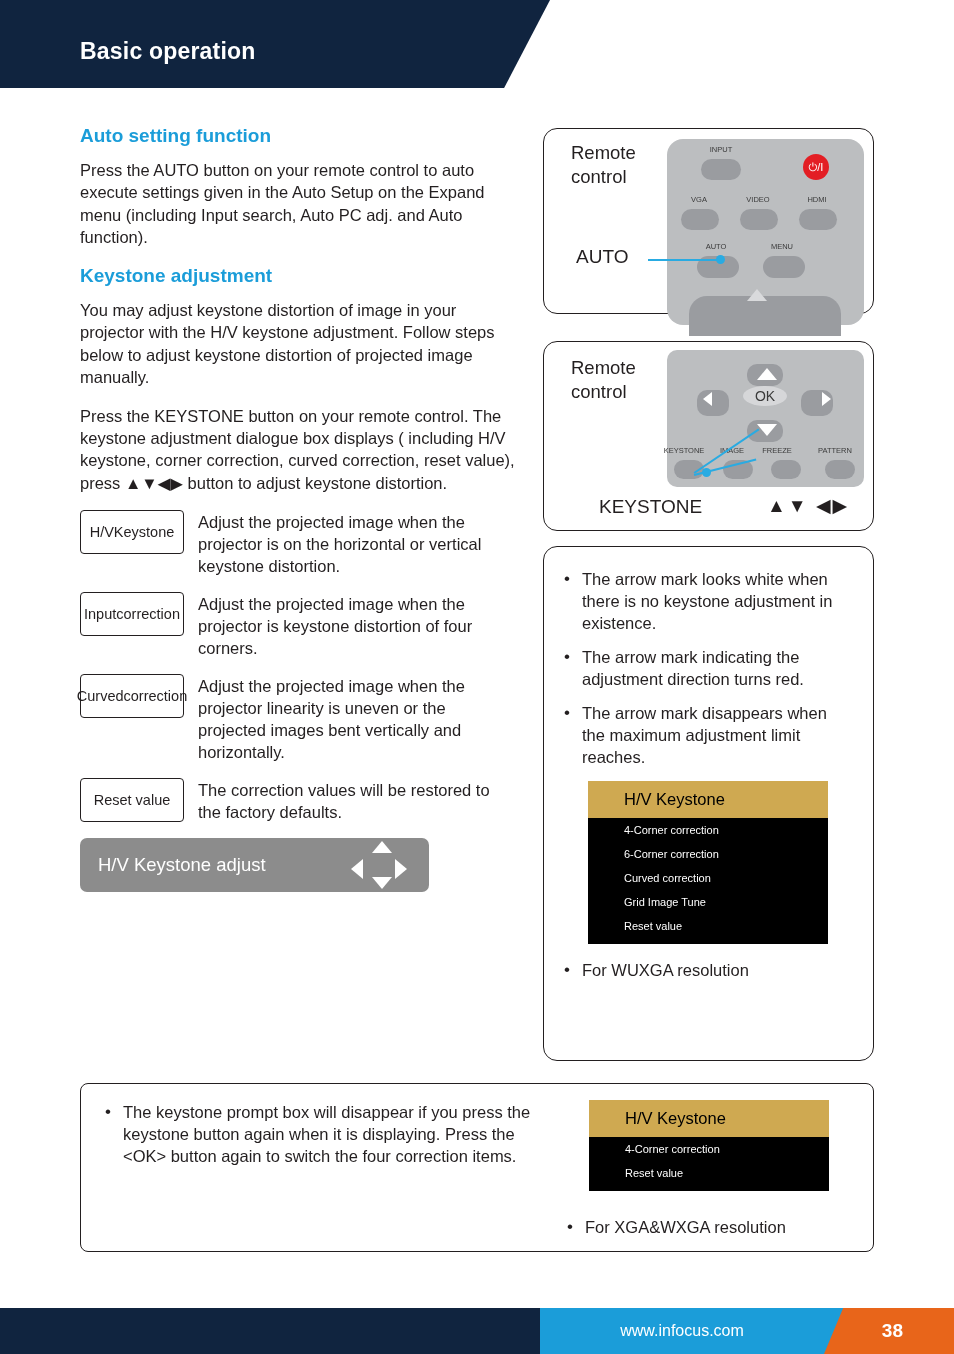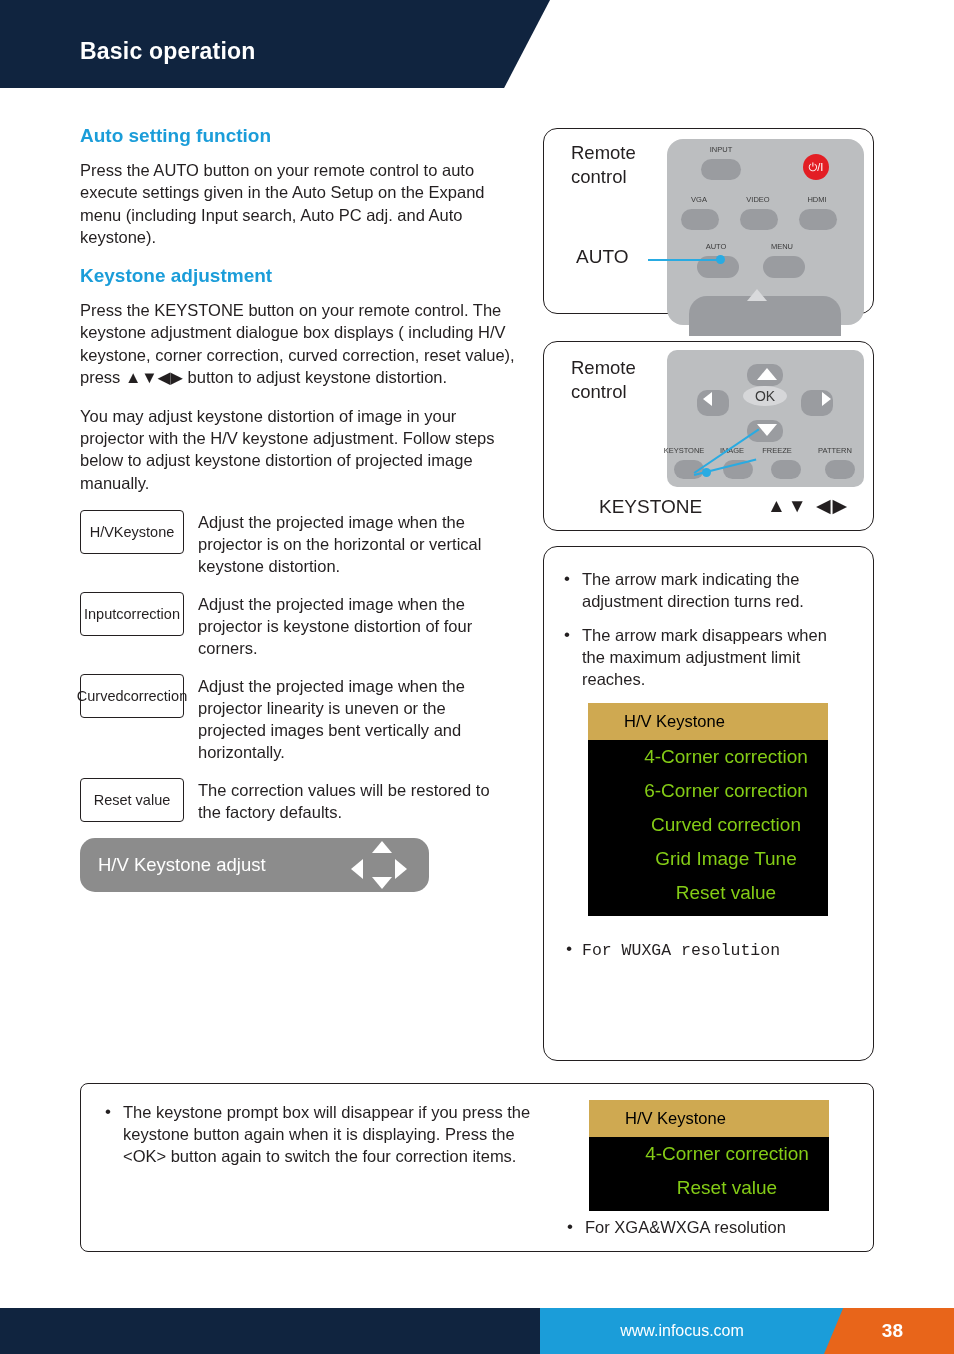--- a/index.html
+++ b/index.html
@@ -50,21 +50,21 @@
     display: flex; flex-direction: row; align-items: center; justify-content: center;
     font-size: 14.5px; line-height: 1.25; text-align: center; padding: 4px 2px;
   }
   .deftext {
     margin-left: 14px; font-size: 16.5px; line-height: 1.33; padding-top: 2px;
   }
 
   
   .hv-bar {
     margin-top: 10px; width: 349px; height: 54px; background: #8c8c8c;
-    border-radius: 15px; display: flex; align-items: center;
+    border-radius: 7px; display: flex; align-items: center;
     position: relative;
   }
   .hv-bar-label {
     color: #ffffff; font-size: 18.5px; margin-left: 18px;
   }
   .hv-arrows {
     position: absolute; right: 22px; top: 50%; transform: translateY(-50%);
     width: 56px; height: 48px;
   }
   .tri { position: absolute; width: 0; height: 0; }
@@ -112,21 +112,21 @@
   }
   .big-label { font-size: 19px; }
 
   
   .osd { background: #000000; }
   .osd-head {
     background: #cfa951; color: #000000; font-size: 16.5px;
     padding: 9px 0 9px 36px;
   }
   .osd-item {
-    color: #84cc16; font-size: 19px; padding: 6px 0 6px 36px; text-align: center;
+    color: #ffffff; font-size: 11px; padding: 6px 0 6px 36px;
   }
 
   
   .footer { position: absolute; left: 0; bottom: 0; width: 954px; height: 46px; }
   .f-dark {
     position: absolute; left: 0; bottom: 0; width: 500px; height: 46px; background: #10243f;
   }
   .f-slant {
     position: absolute; left: 494px; bottom: 0; width: 56px; height: 46px; background: #10243f;
     clip-path: polygon(0 0, 100% 0, 82% 100%, 0 100%);
@@ -154,25 +154,25 @@
 <body>
 
 <div class="header-bar">
   <div class="header-dark"></div>
   <div class="header-slant"></div>
   <div class="header-title">Basic operation</div>
 </div>
 
 <div class="left-col">
   <h2 class="sec">Auto setting function</h2>
-  <p class="body">Press the AUTO button on your remote control to auto execute settings given in the Auto Setup on the Expand menu (including Input search, Auto PC adj. and Auto keystone).</p>
+  <p class="body">Press the AUTO button on your remote control to auto execute settings given in the Auto Setup on the Expand menu (including Input search, Auto PC adj. and Auto function).</p>
 
   <h2 class="sec sec2">Keystone adjustment</h2>
+  <p class="body">You may adjust keystone distortion of image in your projector with the H/V keystone adjustment. Follow steps below to adjust keystone distortion of projected image manually.</p>
   <p class="body">Press the KEYSTONE button on your remote control. The keystone adjustment dialogue box displays ( including H/V keystone, corner correction, curved correction, reset value), press ▲▼◀▶ button to adjust keystone distortion.</p>
-  <p class="body">You may adjust keystone distortion of image in your projector with the H/V keystone adjustment. Follow steps below to adjust keystone distortion of projected image manually.</p>
 
   <div class="defrow">
     <div class="defbox">
       <span>H/V</span>
       <span>Keystone</span>
     </div>
     <div class="deftext">Adjust the projected image when the projector is on the horizontal or vertical keystone distortion.</div>
   </div>
 
   <div class="defrow">
@@ -276,34 +276,35 @@
   <div class="leadline" style="left:150px; top:130px; width:78px; transform:rotate(-34deg); transform-origin:left center;"></div>
   <div class="leadline" style="left:150px; top:132px; width:64px; transform:rotate(-14deg); transform-origin:left center;"></div>
   <div class="leaddot" style="left:158px; top:126px;"></div>
 
   <div class="big-label" style="position:absolute; left:55px; top:154px;">KEYSTONE</div>
   <div class="big-label" style="position:absolute; left:223px; top:152px; letter-spacing:2px;">▲▼ ◀▶</div>
 </div>
 
 <div class="rbox" style="left:543px; top:546px; width:331px; height:515px; padding:22px 20px 0 18px;">
   <ul class="bullets">
+    <li>The arrow mark looks white when there is no keystone adjustment in existence.</li>
     <li>The arrow mark indicating the adjustment direction turns red.</li>
     <li>The arrow mark disappears when the maximum adjustment limit reaches.</li>
   </ul>
 
   <div class="osd" style="margin:6px 0 0 26px; width:240px;">
     <div class="osd-head">H/V Keystone</div>
     <div class="osd-item">4-Corner correction</div>
     <div class="osd-item">6-Corner correction</div>
     <div class="osd-item">Curved correction</div>
     <div class="osd-item">Grid Image Tune</div>
     <div class="osd-item" style="padding-bottom:12px;">Reset value</div>
   </div>
 
-  <ul class="bullets" style="margin-top:24px;font-family:Liberation Mono, monospace;">
+  <ul class="bullets" style="margin-top:16px;">
     <li>For WUXGA resolution</li>
   </ul>
 </div>
 
 <div class="rbox" style="left:80px; top:1083px; width:794px; height:169px;border-radius:8px;">
   <ul class="bullets" style="position:absolute; left:22px; top:18px; width:440px;">
     <li>The keystone prompt box will disappear if you press the keystone button again when it is displaying. Press the &lt;OK&gt; button again to switch the four correction items.</li>
   </ul>
 
   <div class="osd" style="position:absolute; left:508px; top:16px; width:240px;">

